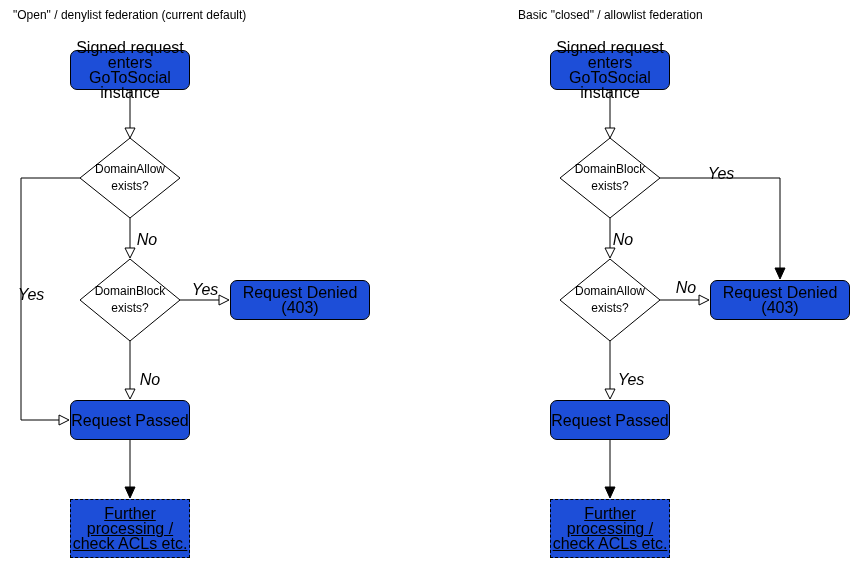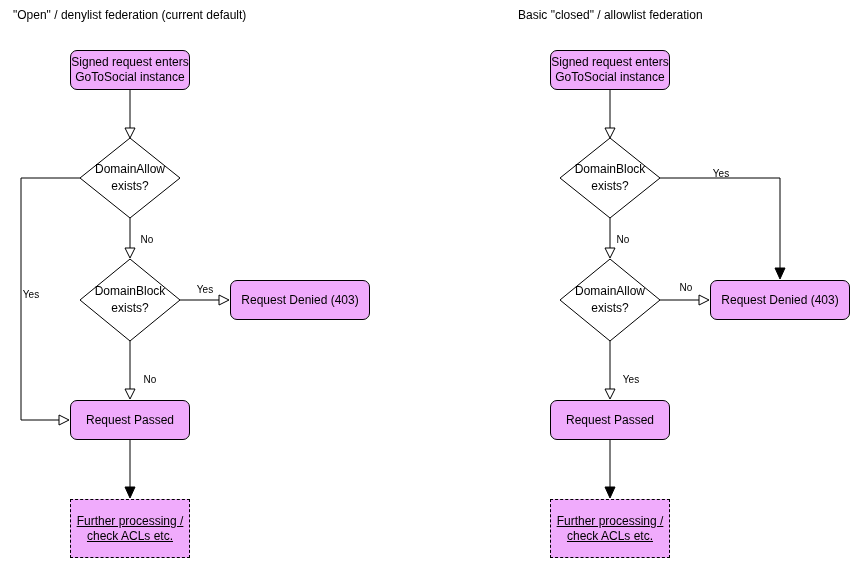--- a/index.html
+++ b/index.html
@@ -20,47 +20,48 @@
   .flow-title {
     position: absolute;
     font-size: 12px;
     line-height: 14px;
     white-space: nowrap;
   }
   .node {
     position: absolute;
     box-sizing: border-box;
     border: 1px solid #000000;
-    background: #f0abfc;
+    background: #1d4ed8;
     display: flex;
     align-items: center;
     justify-content: center;
     text-align: center;
-    font-size: 12px;
+    font-size: 16px;
     line-height: 15px;
     white-space: pre-line;
   }
   .rounded { border-radius: 7px; }
   .dashed  { border-style: dashed; text-decoration: underline; }
   .diamond-label {
     position: absolute;
     display: flex;
     align-items: center;
     justify-content: center;
     text-align: center;
     font-size: 12px;
     line-height: 17px;
     white-space: pre-line;
   }
   .edge-label {
     position: absolute;
     transform: translate(-50%, -50%);
-    font-size: 10px;
+    font-size: 16px;
     line-height: 14px;
     white-space: nowrap;
+    font-style: italic;
   }
   svg line, svg polyline { stroke: #000000; stroke-width: 1; fill: none; }
   svg polygon.diamond { stroke: #000000; stroke-width: 1; fill: #ffffff; }
   svg polygon.arrow-open { stroke: #000000; stroke-width: 1; fill: #ffffff; }
   svg polygon.arrow-filled { stroke: #000000; stroke-width: 1; fill: #000000; }
 </style>
 </head>
 <body>
 
 <div id="canvas">

